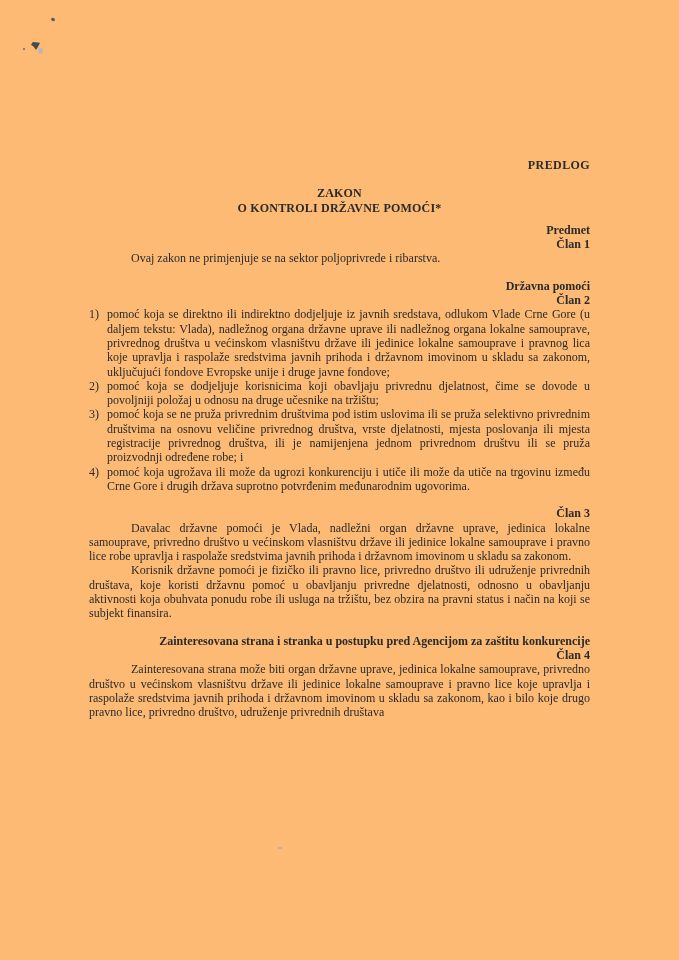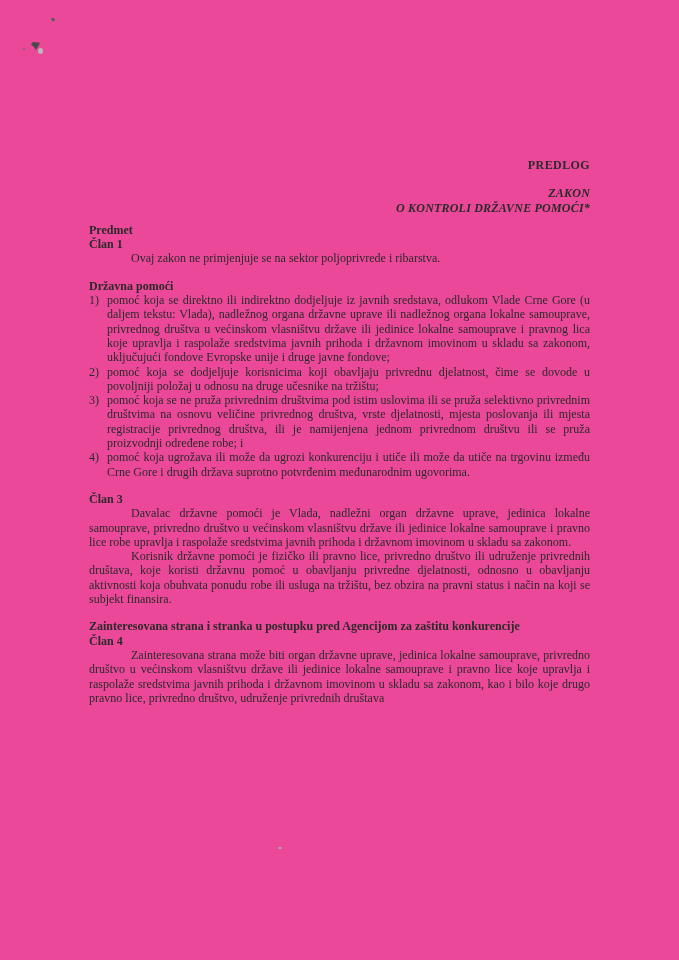--- a/index.html
+++ b/index.html
@@ -1,30 +1,30 @@
 <!DOCTYPE html>
 <html><head>
 <meta charset="utf-8">
 <style>
   * { margin:0; padding:0; box-sizing:border-box; }
   html, body { background:#ffffff; }
   .page {
     width:679px; height:960px; position:relative; overflow:hidden;
-    background:#ec4899;
+    background:#fdba74;
     font-family:"Liberation Serif", serif;
     font-size:12px; line-height:14.3px; color:#2a2a2a;
   }
   .content { position:absolute; left:89px; top:0; width:501px; }
   .predlog { margin-top:158px; text-align:right; font-weight:bold; letter-spacing:0.4px; }
-  .law-title { margin-top:14px; text-align:right; font-weight:bold; letter-spacing:0.2px;font-style:italic; }
+  .law-title { margin-top:14px; text-align:center; font-weight:bold; letter-spacing:0.2px; }
   .chapter { margin-top:15px; font-weight:bold; padding-left:10px; }
   .chapter .num { display:inline-block; width:27px; }
   .section { margin-top:13px; }
   .section.first { margin-top:8px; }
-  .sec-heading { text-align:left; font-weight:bold; }
+  .sec-heading { text-align:right; font-weight:bold; }
   p.para { text-align:justify; text-indent:42px; }
   .list { text-align:justify; }
   .list-item { position:relative; padding-left:18px; text-align:justify; }
   .list-item .marker { position:absolute; left:0; top:0; }
   .speck { position:absolute; background:#555; border-radius:50%; }
   .speck.s1 { left:51px; top:18px; width:4px; height:3px; transform:rotate(20deg); background:#5a5a5a; }
   .speck.s2 { left:31px; top:42px; width:9px; height:8px; background:#4a4a4a;
               clip-path:polygon(20% 0, 100% 10%, 80% 55%, 55% 100%, 30% 60%, 0 35%); border-radius:0; }
   .speck.s2b { left:38px; top:48px; width:5px; height:6px; background:#b9b9b9; }
   .speck.s3 { left:23px; top:48px; width:2px; height:2px; background:#6a6a6a; }
@@ -52,20 +52,21 @@
 
 
     <div class="section first">
       <div class="sec-heading">Predmet</div>
       <div class="sec-heading">Član 1</div>
       <p class="para">Ovaj zakon ne primjenjuje se na sektor poljoprivrede i ribarstva.</p>
     </div>
 
     <div class="section">
       <div class="sec-heading">Državna pomoći</div>
+      <div class="sec-heading">Član 2</div>
       <div class="list">
         <div class="list-item"><span class="marker">1)</span><span class="li-text">pomoć koja se direktno ili indirektno dodjeljuje iz javnih sredstava, odlukom Vlade Crne Gore (u daljem tekstu: Vlada), nadležnog organa državne uprave ili nadležnog organa lokalne samouprave, privrednog društva u većinskom vlasništvu države ili jedinice lokalne samouprave i pravnog lica koje upravlja i raspolaže sredstvima javnih prihoda i državnom imovinom u skladu sa zakonom, uključujući fondove Evropske unije i druge javne fondove;</span></div>
         <div class="list-item"><span class="marker">2)</span><span class="li-text">pomoć koja se dodjeljuje korisnicima koji obavljaju privrednu djelatnost, čime se dovode u povoljniji položaj u odnosu na druge učesnike na tržištu;</span></div>
         <div class="list-item"><span class="marker">3)</span><span class="li-text">pomoć koja se ne pruža privrednim društvima pod istim uslovima ili se pruža selektivno privrednim društvima na osnovu veličine privrednog društva, vrste djelatnosti, mjesta poslovanja ili mjesta registracije privrednog društva, ili je namijenjena jednom privrednom društvu ili se pruža proizvodnji određene robe; i</span></div>
         <div class="list-item"><span class="marker">4)</span><span class="li-text">pomoć koja ugrožava ili može da ugrozi konkurenciju i utiče ili može da utiče na trgovinu između Crne Gore i drugih država suprotno potvrđenim međunarodnim ugovorima.</span></div>
       </div>
     </div>
 
     <div class="section">
       <div class="sec-heading">Član 3</div>

